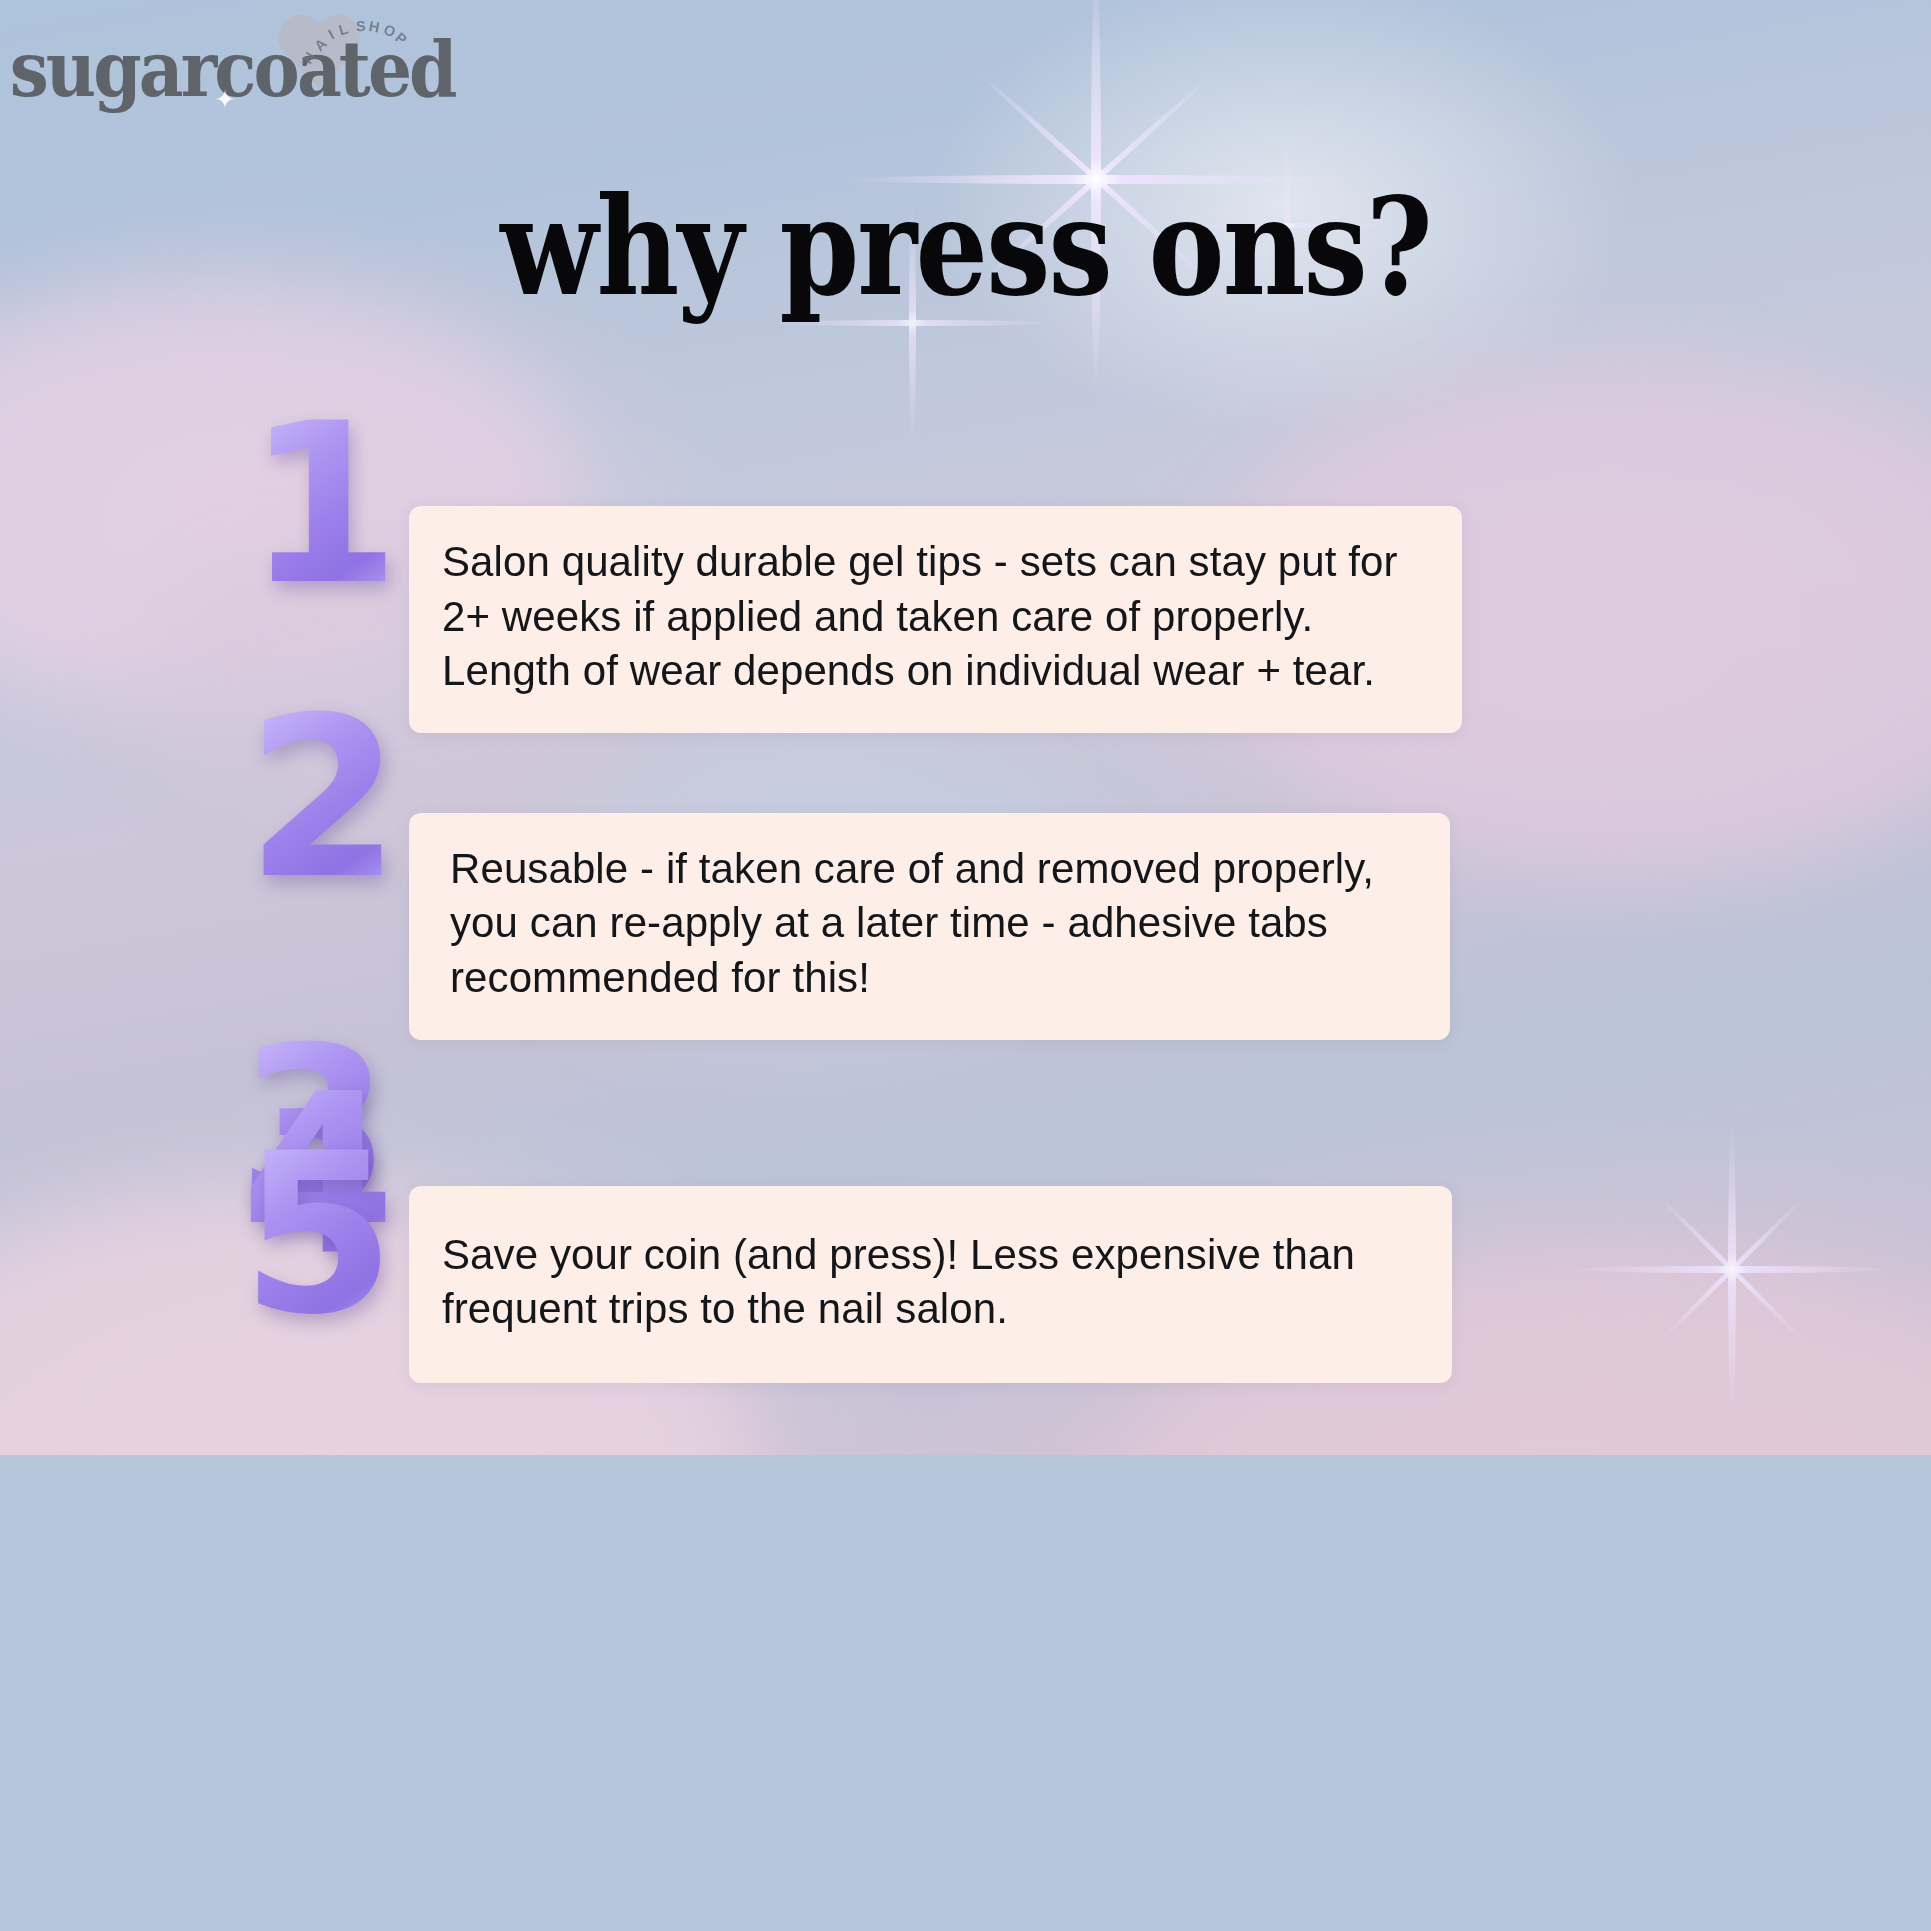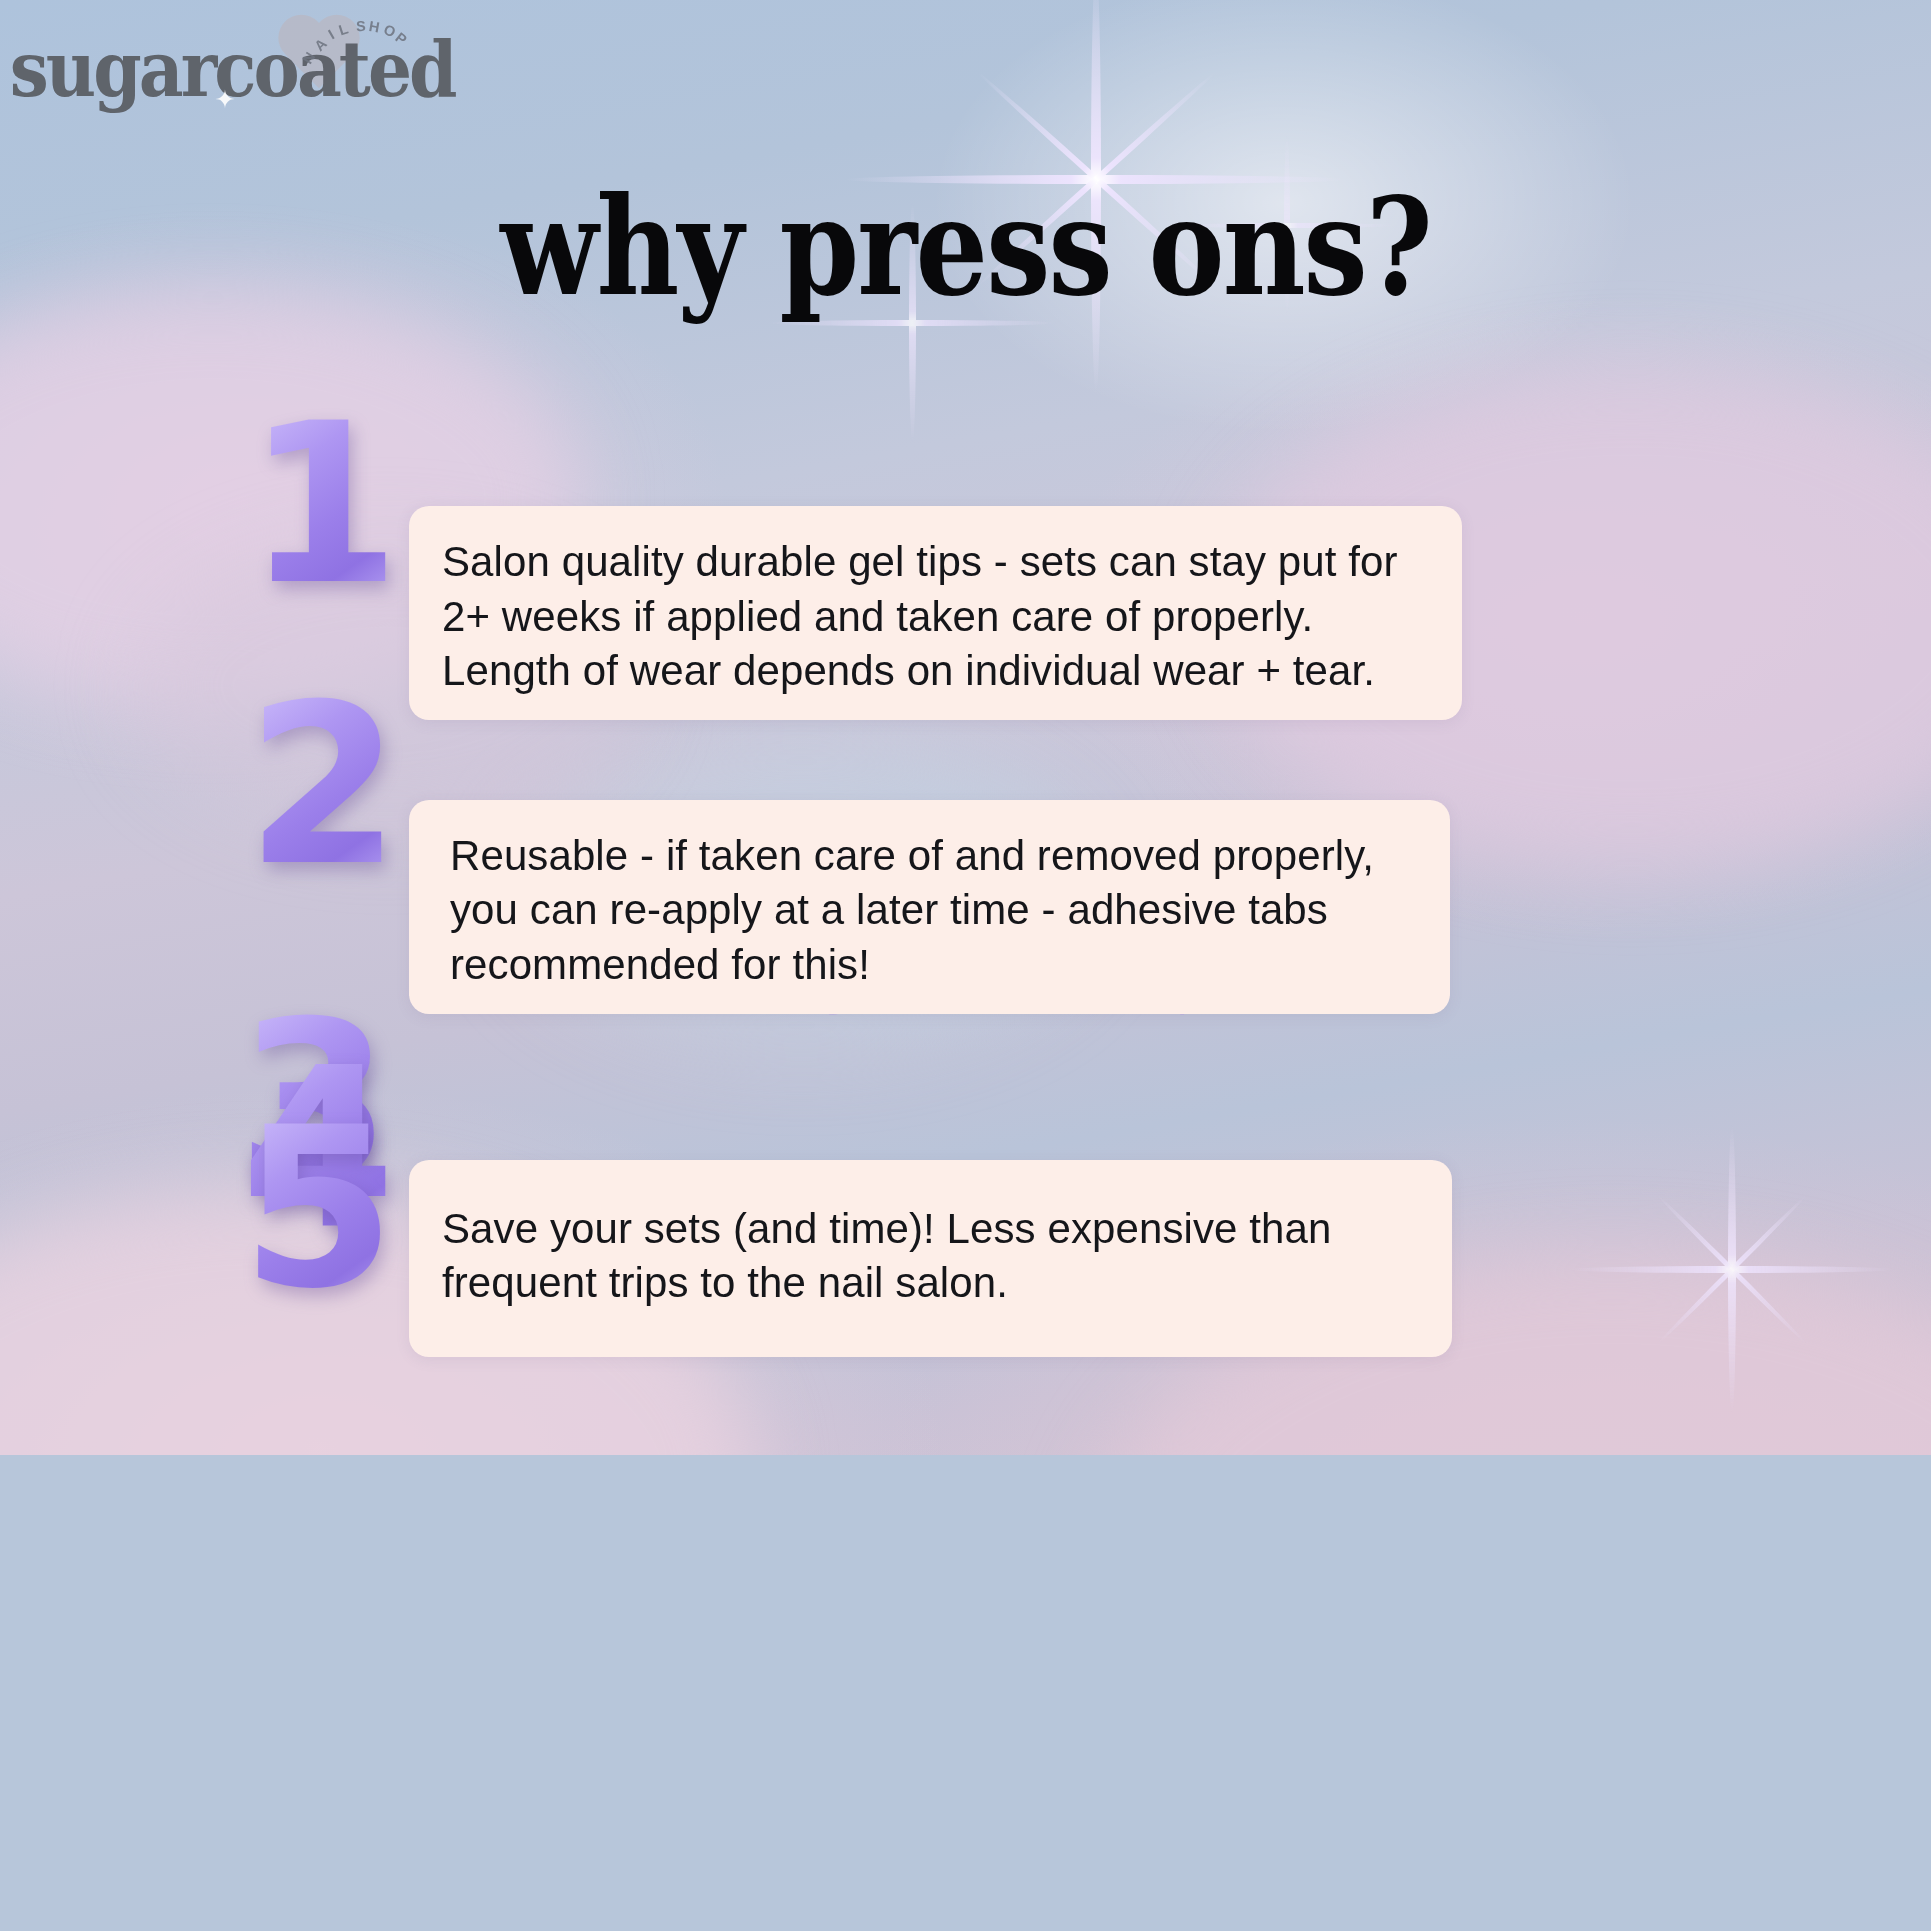--- a/index.html
+++ b/index.html
@@ -67,22 +67,22 @@
   .num{
     position:absolute;left:246px;width:145px;text-align:center;
     font-family:"DejaVu Sans", sans-serif;font-weight:700;line-height:.92;
     font-size:222px;
     background:linear-gradient(145deg,#cfc0fb 0%,#ae96f2 32%,#9b7fea 58%,#8f72e3 78%,#b9a6f5 100%);
     -webkit-background-clip:text;background-clip:text;color:transparent;
     filter:drop-shadow(4.8px 8.7px 8.7px rgba(95,70,150,.35));
     letter-spacing:-3.9px;
   }
   .card{
-    margin-left:409px;background:#fdeee8;border-radius:20px;
-    padding:29px 54px 21px 33px;
+    margin-left:409px;background:#fdeee8;border-radius:12px;
+    padding:29px 54px 34px 33px;
     box-shadow:0 2.9px 13.5px rgba(120,110,150,.12);
   }
   .card p{
     margin:0;font-size:42px;line-height:1.30;color:#15161a;
     font-family:"Liberation Sans", sans-serif;font-weight:400;letter-spacing:0.1px;
   }
 
   .watermark{
     position:absolute;left:0;right:0;top:966px;text-align:center;z-index:3;
     font-size:44px;color:#b9a8e2;opacity:.55;letter-spacing:0.5px;
@@ -163,19 +163,19 @@
       <div class="num" style="top:-60px;left:237px;">3</div>
     </div>
 
     <div class="row" style="margin-bottom:50px;">
       <div class="num" style="top:-64px;left:241px;">4</div>
     </div>
 
     <div class="row">
       <div class="num" style="top:-54px;left:241px;">5</div>
       <div class="card" style="width:956px;padding-top:42px;padding-bottom:46px;">
-        <p>Save your sets (and time)! Less expensive than frequent trips to the nail salon.</p>
+        <p>Save your coin (and press)! Less expensive than frequent trips to the nail salon.</p>
       </div>
     </div>
 
   </div>
 </div>
 
 
 </body></html>

